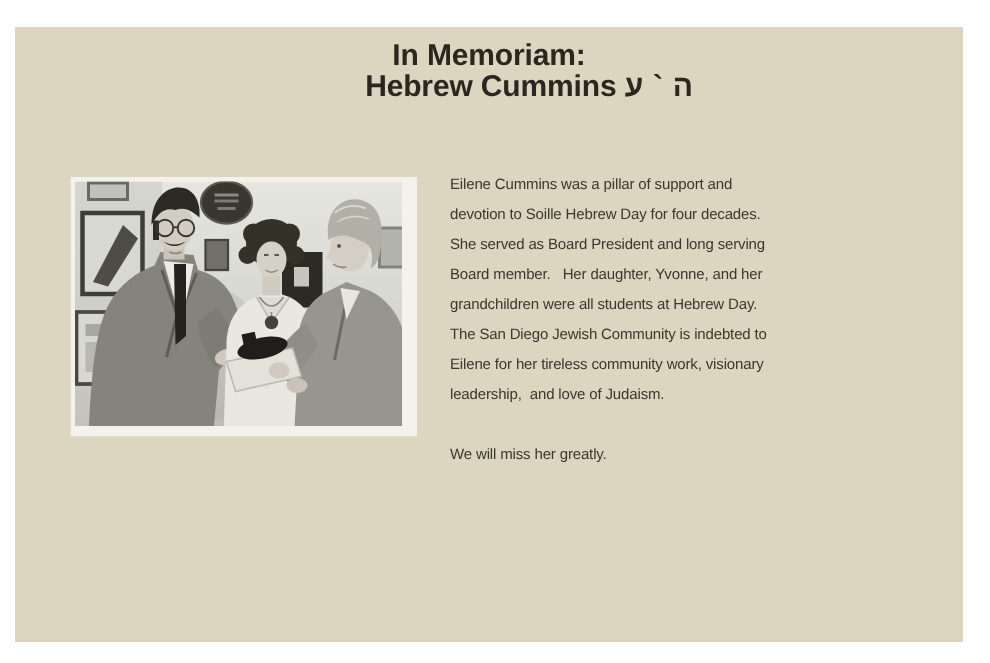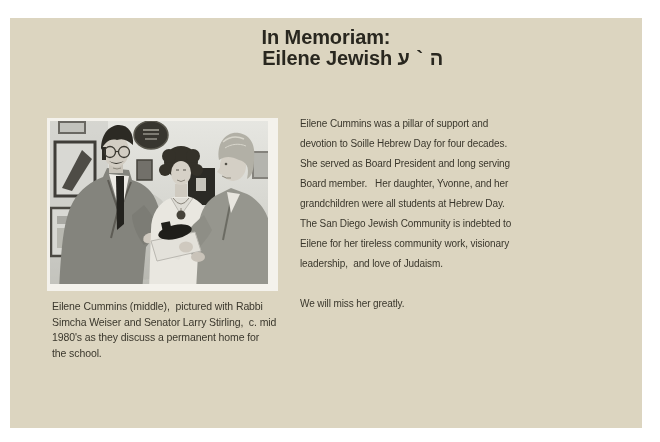--- a/index.html
+++ b/index.html
@@ -42,21 +42,21 @@
     white-space:pre;letter-spacing:-0.1px;
   }
 </style>
 </head>
 <body>
 
 <div class="slide">
 
   <div class="title-block">
     <span>In Memoriam:</span>
-    <span class="title-line2"><span>Eilene Jewish</span> <span class="hebrew">ע ` ה</span></span>
+    <span class="title-line2"><span>Hebrew Cummins</span> <span class="hebrew">ע ` ה</span></span>
   </div>
 
   <div class="photo-figure">
     <svg width="231" height="173" viewBox="0 0 231 173" xmlns="http://www.w3.org/2000/svg">
       <defs>
         <linearGradient id="wallg" x1="0" y1="0" x2="0" y2="1">
           <stop offset="0" stop-color="#e6e6e1"></stop>
           <stop offset="0.55" stop-color="#d6d6d0"></stop>
           <stop offset="1" stop-color="#bdbdb6"></stop>
         </linearGradient>
@@ -146,24 +146,20 @@
           <path d="M104,123 L148,114 L154,133 L110,143 Z" fill="#e3e1da" stroke="#b9b7b0" stroke-width="1"></path>
           <ellipse cx="128" cy="114" rx="17" ry="7" fill="#1f1e1a" transform="rotate(-12 128 114)"></ellipse>
           <rect x="114" y="105" width="9" height="9" fill="#1f1e1a" transform="rotate(-12 114 105)"></rect>
           <ellipse cx="139" cy="129" rx="7" ry="5.5" fill="#cfc9bf"></ellipse>
           <ellipse cx="151" cy="139" rx="7" ry="5" fill="#c9c3b9"></ellipse>
         </g>
       </g>
     </svg>
   </div>
 
-  <div class="caption">Eilene Cummins (middle),  pictured with Rabbi
-Simcha Weiser and Senator Larry Stirling,  c. mid
-1980's as they discuss a permanent home for
-the school.</div>
 
   <div class="body-text">Eilene Cummins was a pillar of support and
 devotion to Soille Hebrew Day for four decades.
 She served as Board President and long serving
 Board member.   Her daughter, Yvonne, and her
 grandchildren were all students at Hebrew Day.
 The San Diego Jewish Community is indebted to
 Eilene for her tireless community work, visionary
 leadership,  and love of Judaism.
 

